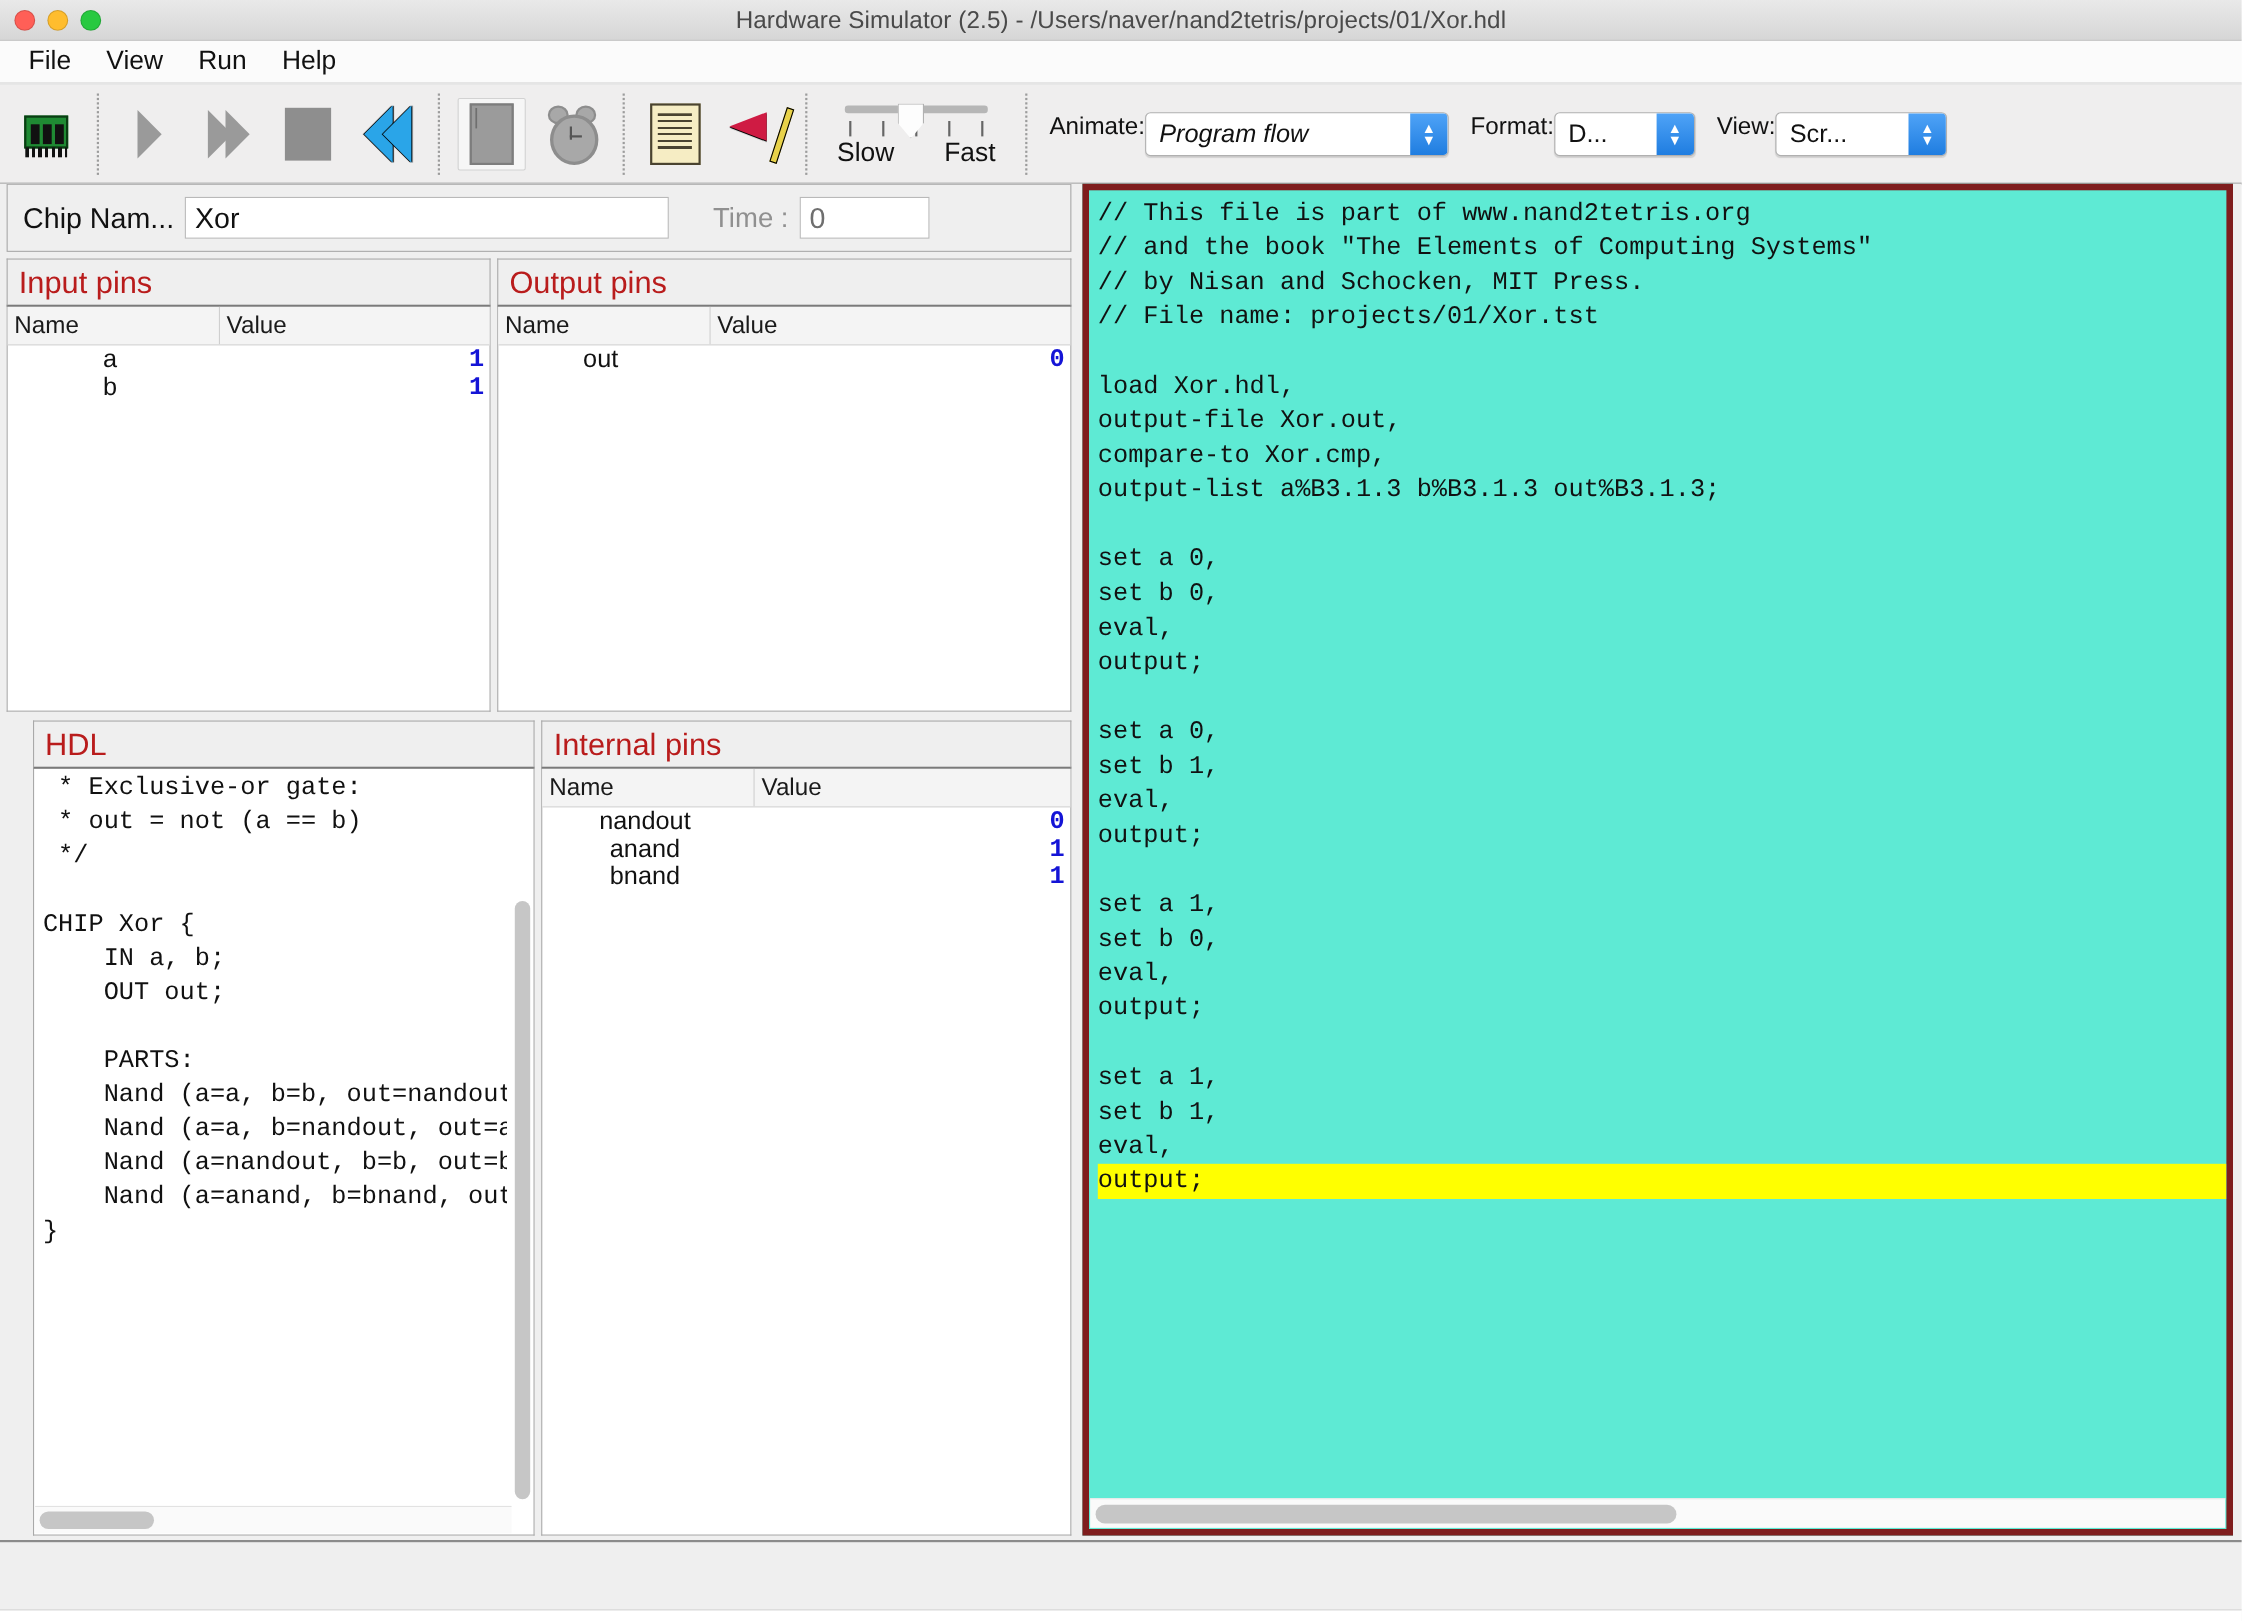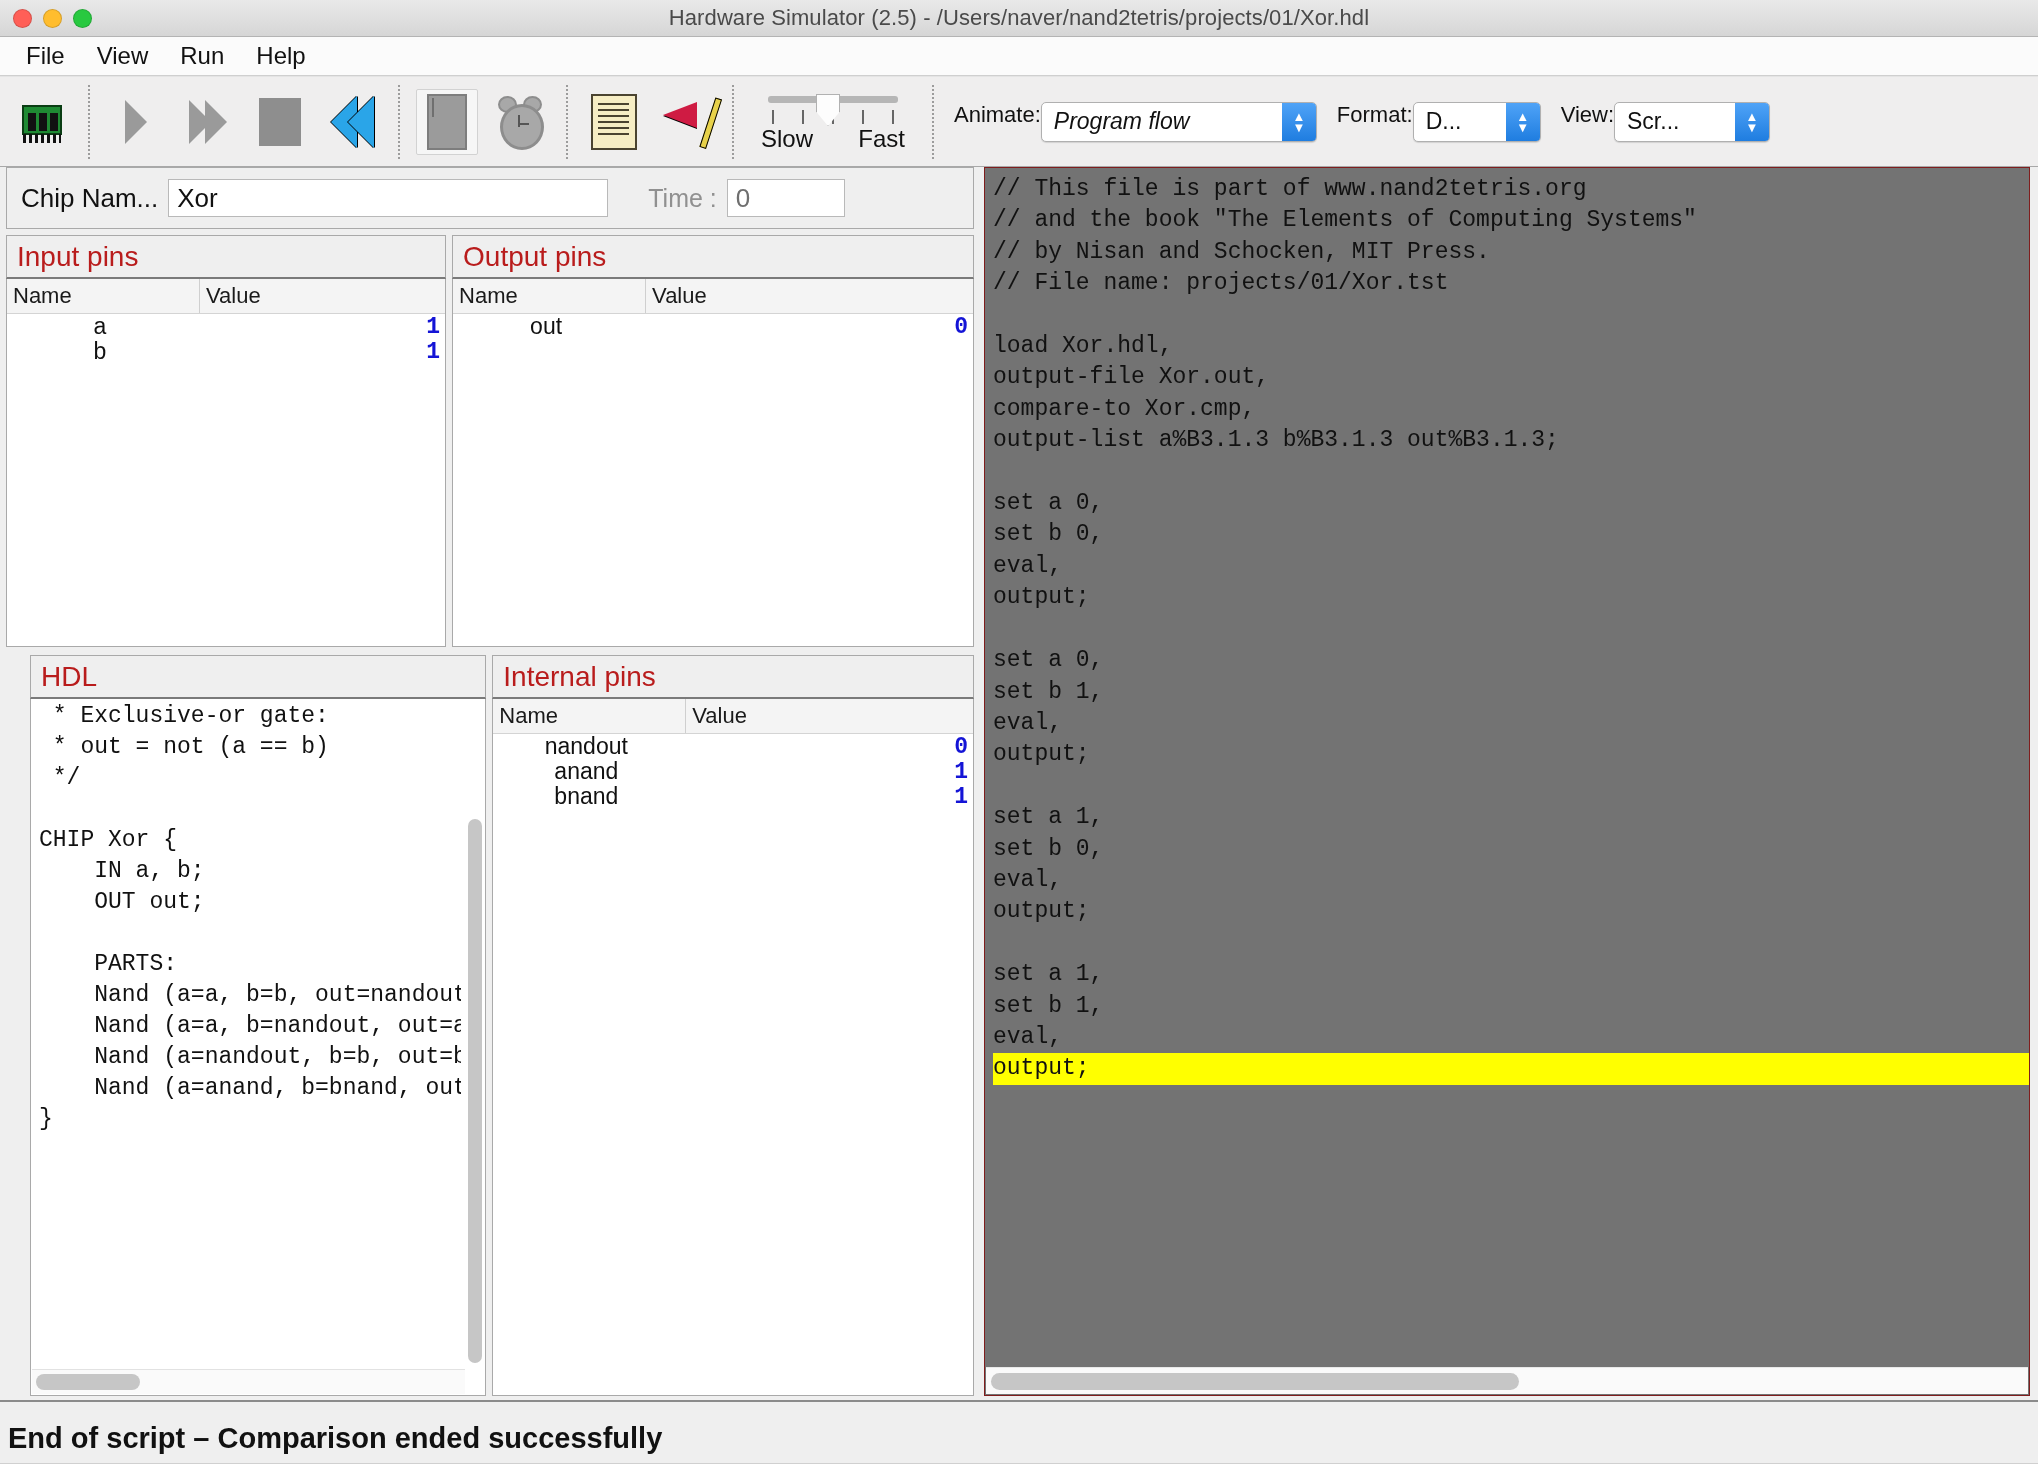--- a/index.html
+++ b/index.html
@@ -330,21 +330,21 @@
     background: #fafafa; border-top: 1px solid #e2e2e2;
   }
   .hscroll .thumb {
     position: absolute; left: 4px; top: 4px; height: 16px; width: 104px;
     background: #c6c6c6; border-radius: 8px;
   }
 
   
   .script-frame {
     position: absolute; top: 0; left: 0; right: 0; bottom: 4px;
-    border: 1px solid #7f1d1d; background:#737373; box-sizing:border-box;
+    border: 6px solid #7f1d1d; background:#5eead4; box-sizing:border-box;
     overflow: hidden;
   }
   .script-code {
     position:absolute; top: 6px; left: 8px; right: 0; bottom: 34px;
     font-family: "Liberation Mono", monospace;
     font-size: 23px; line-height: 31.4px; color: #111;
     white-space: pre;
   }
   .script-code .hl { background: #ffff00; display: block; width: 100%; }
   .script-hscroll {
@@ -640,15 +640,14 @@
 </span><span class="hl">output;</span></div>
       <div class="script-hscroll">
         <div class="thumb"></div>
       </div>
     </div>
   </div>
 
 </div>
 
 <div class="statusbar">
-  <div class="status-text">End of script – Comparison ended successfully</div>
   <div class="status-strip"></div>
 </div>
 
 </body></html>

